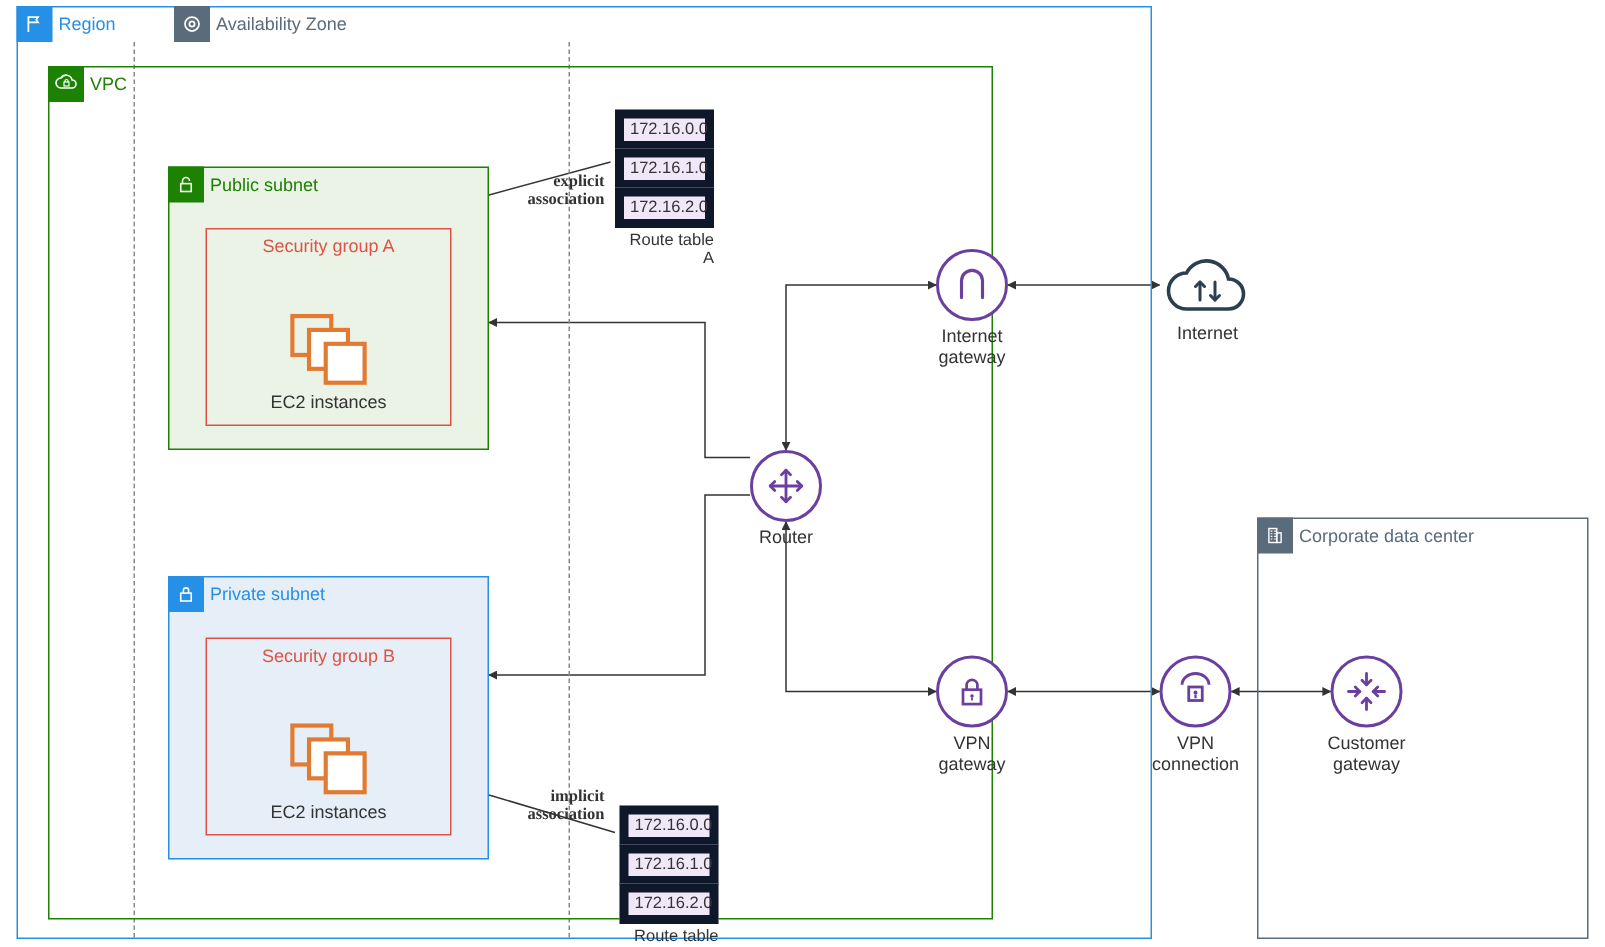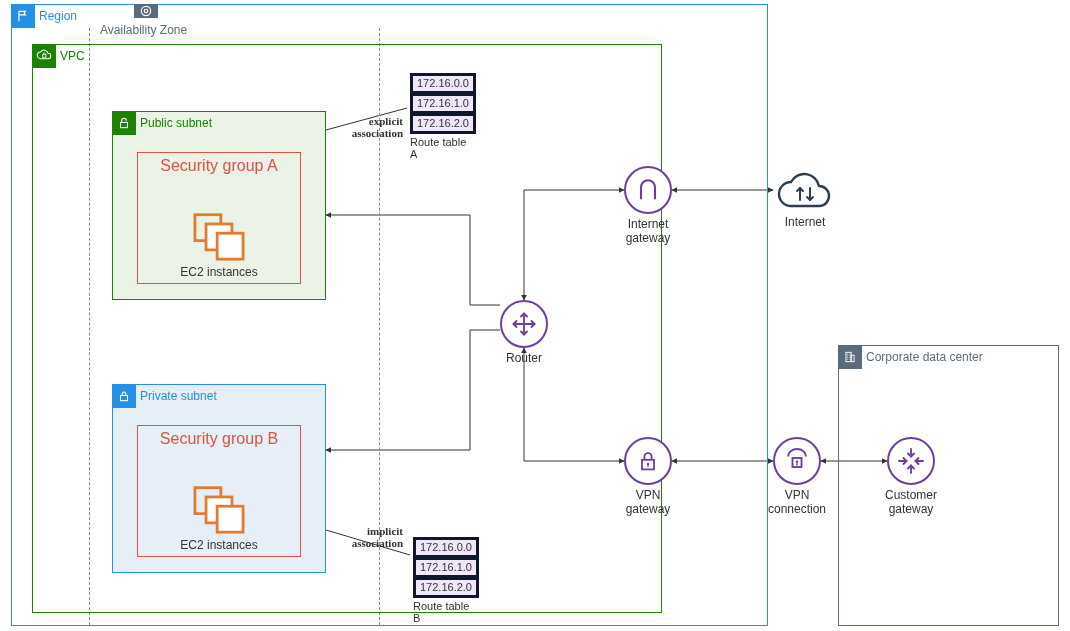--- a/index.html
+++ b/index.html
@@ -39,21 +39,21 @@
     display: flex;
     align-items: center;
     justify-content: center;
   }
   .tab .label {
     padding: 0 8px 0 4px;
     line-height: 24px;
   }
   .region-tab .icon-holder { background: #2690e6; }
   .region-tab .label { color: #2690e6; }
-  .az-tab { left: 84px; flex-direction: column; }
+  .az-tab { left: 104px; }
   .az-tab .icon-holder { background: #5a6b7b; }
   .az-tab .label { color: #5a6b7b; }
   .vpc-tab .icon-holder { background: #1d8102; }
   .vpc-tab .label { color: #1d8102; text-align: center; }
   .pub-tab .icon-holder { background: #1d8102; }
   .pub-tab .label { color: #1d8102; }
   .priv-tab .icon-holder { background: #2690e6; }
   .priv-tab .label { color: #2690e6; }
   .corp-tab .icon-holder { background: #5a6b7b; }
   .corp-tab .label { color: #5a6b7b; }
@@ -76,21 +76,21 @@
   .sec-group {
     border: 1px solid #e05243;
     position: absolute;
     box-sizing: border-box;
     text-align: center;
     background: #fff0;
   }
   .sec-group .sg-title {
     color: #e05243;
     padding-top: 4px;
-    font-size: 16px;
+    font-size: 12px;
   }
   .sg-body {
     display: flex;
     flex-direction: column;
     align-items: center;
     justify-content: flex-end;
     height: calc(100% - 20px);
     padding-bottom: 6px;
     box-sizing: border-box;
   }
@@ -100,31 +100,31 @@
   }
   .corp {
     border: 1px solid #5a6b7b;
   }
   .route-table {
     position: absolute;
     width: 66px;
     font-size: 11px;
   }
   .route-table .row {
-    border: 3px solid #0f172a;
+    border: 6px solid #0f172a;
     background: #f0e8f8;
     color: #333;
     height: 15px;
     line-height: 15px;
     padding: 0 4px;
     margin-bottom: -1px;
     text-align: left;
   }
   .route-table .rt-label {
-    text-align: left;
+    text-align: right;
     color: #333;
     margin-top: 3px;
   }
   .node-label {
     position: absolute;
     text-align: center;
     width: 100px;
     color: #333;
     font-size: 12px;
     line-height: 1.2;

